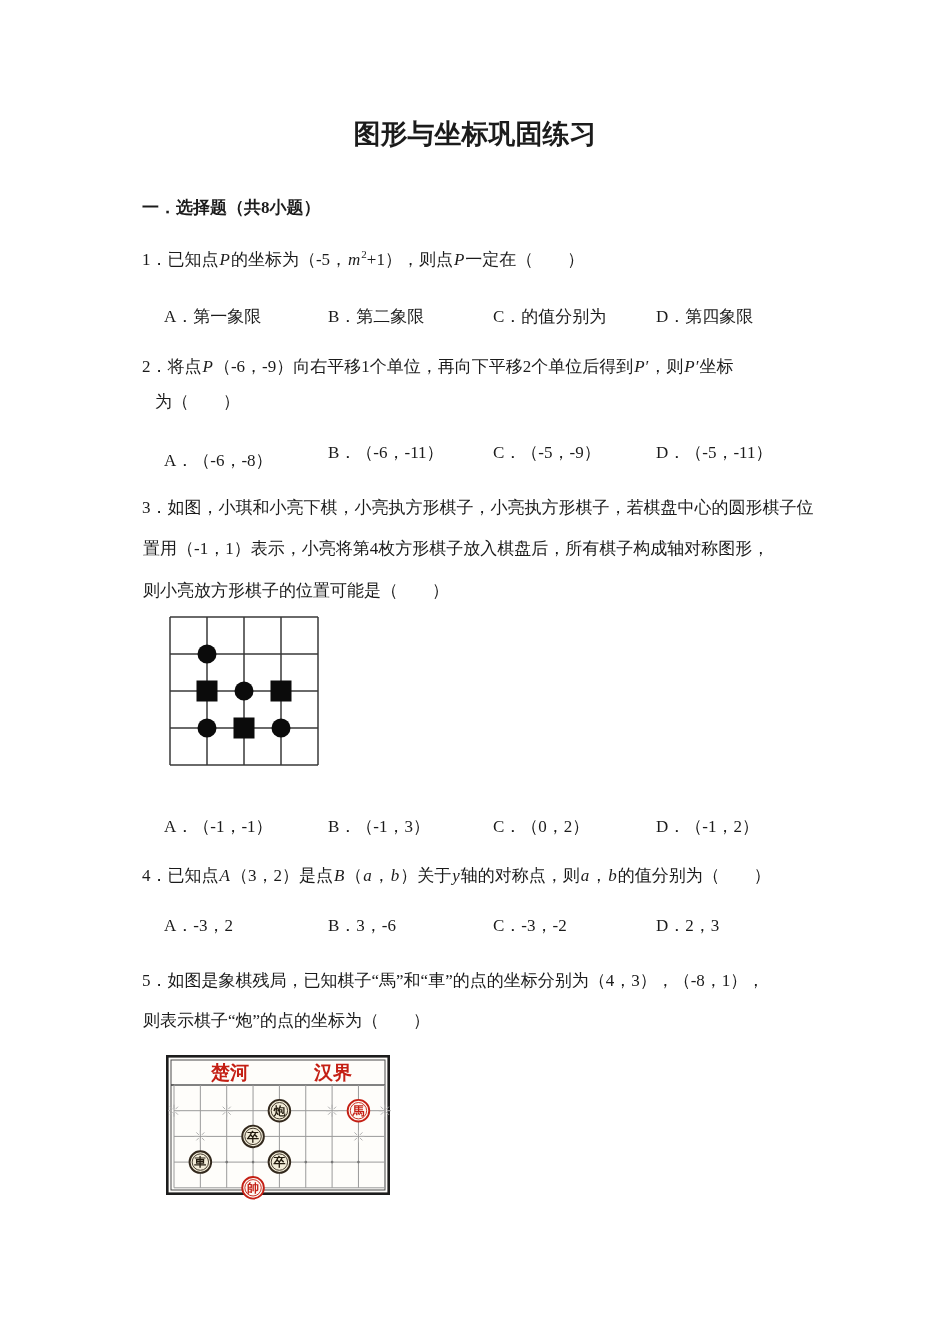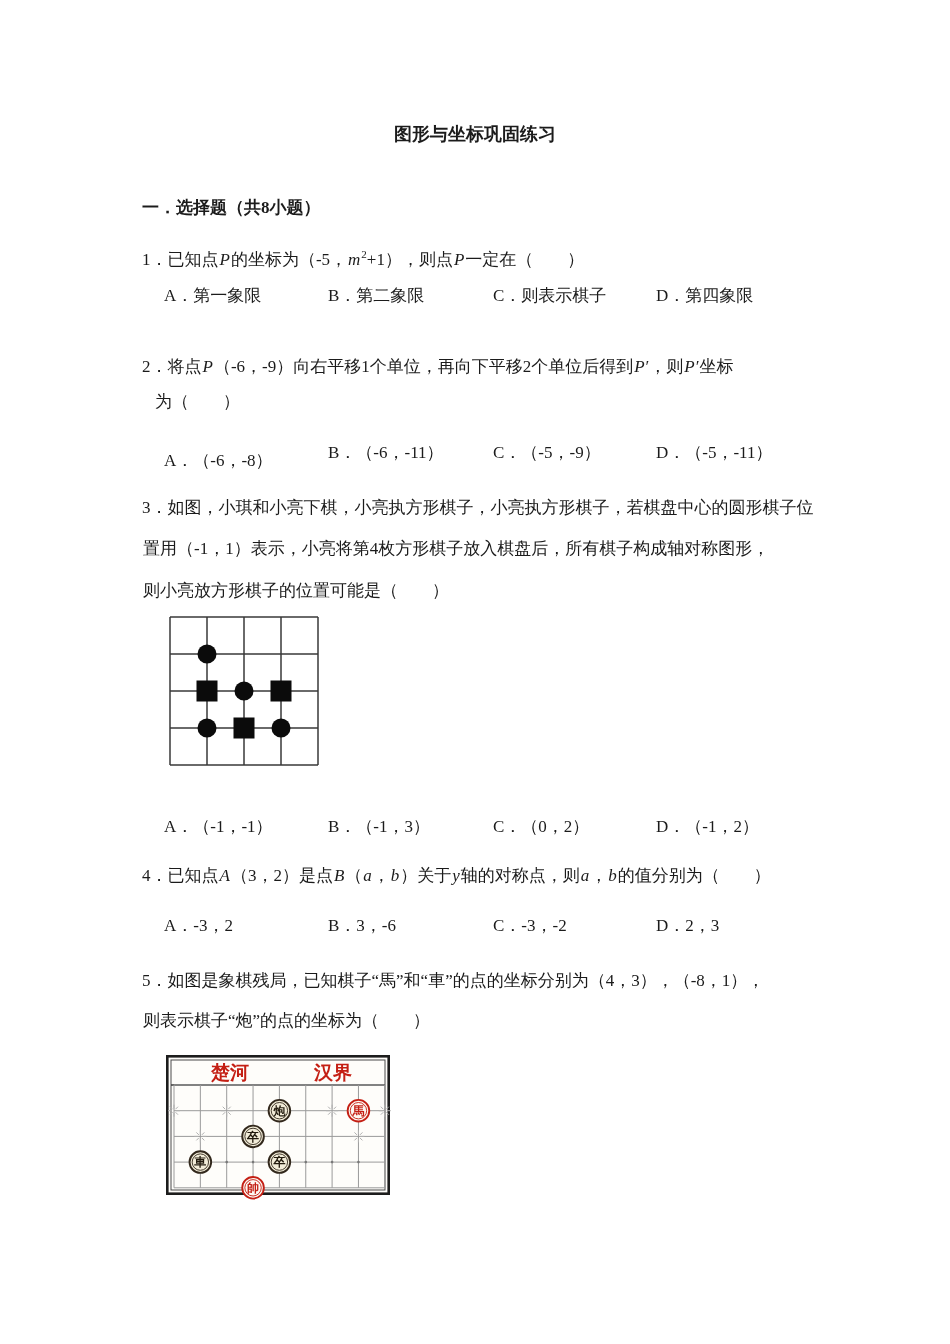--- a/index.html
+++ b/index.html
@@ -3,21 +3,21 @@
 <meta charset="utf-8">
 <style>
   html,body{margin:0;padding:0;}
   body{
     width:950px;height:1344px;position:relative;background:#ffffff;
     font-family:"Liberation Serif","DejaVu Serif",serif;color:#1b1b1b;
     overflow:hidden;
   }
   .title{
     position:absolute;left:0;top:118px;width:950px;text-align:center;
-    font-weight:bold;font-size:18px;line-height:32px;white-space:nowrap;
+    font-weight:bold;font-size:27px;line-height:32px;white-space:nowrap;
   }
   .section{
     position:absolute;font-weight:bold;font-size:17px;line-height:23px;white-space:nowrap;
   }
   .q-line{
     position:absolute;font-size:17px;line-height:23px;white-space:nowrap;
   }
   .q-num{display:inline-block;min-width:23px;}
   .it{font-style:italic;padding:0 1px;}
   .sup{font-size:11px;vertical-align:7px;line-height:0;}
@@ -29,24 +29,24 @@
   svg text{user-select:none;}
 </style>
 </head>
 <body>
 
 <div class="title">图形与坐标巩固练习</div>
 <div class="section" style="left:142px;top:196px">一．选择题（共8小题）</div>
 
 <div id="content">
     <div class="q-line" style="left: 142px; top: 248px;"><span class="q-num">1．</span><span>已知点</span><span class="it">P</span><span>的坐标为（-5，</span><span class="it">m</span><span class="sup">2</span><span>+1），则点</span><span class="it">P</span><span>一定在（　　）</span></div>
-    <div class="q-options" style="top: 284px;">
+    <div class="q-options" style="top: 305px;">
       <span class="opt" style="left: 164px;">A．第一象限</span>
       <span class="opt" style="left: 328px;">B．第二象限</span>
-      <span class="opt" style="left: 493px;">C．则表示棋子</span>
+      <span class="opt" style="left: 493px;">C．的值分别为</span>
       <span class="opt" style="left: 656px;">D．第四象限</span>
     </div>
     <div class="q-line" style="left: 142px; top: 355px;"><span class="q-num">2．</span><span>将点</span><span class="it">P</span><span>（-6，-9）向右平移1个单位，再向下平移2个单位后得到</span><span class="it">P′</span><span>，则</span><span class="it">P′</span><span>坐标</span></div>
     <div class="q-line" style="left: 155px; top: 390px;"><span>为（　　）</span></div>
     <div class="q-options" style="top: 441px;">
       <span class="opt" style="left: 164px; margin-top: 8px;">A．（-6，-8）</span>
       <span class="opt" style="left: 328px;">B．（-6，-11）</span>
       <span class="opt" style="left: 493px;">C．（-5，-9）</span>
       <span class="opt" style="left: 656px;">D．（-5，-11）</span>
     </div>

